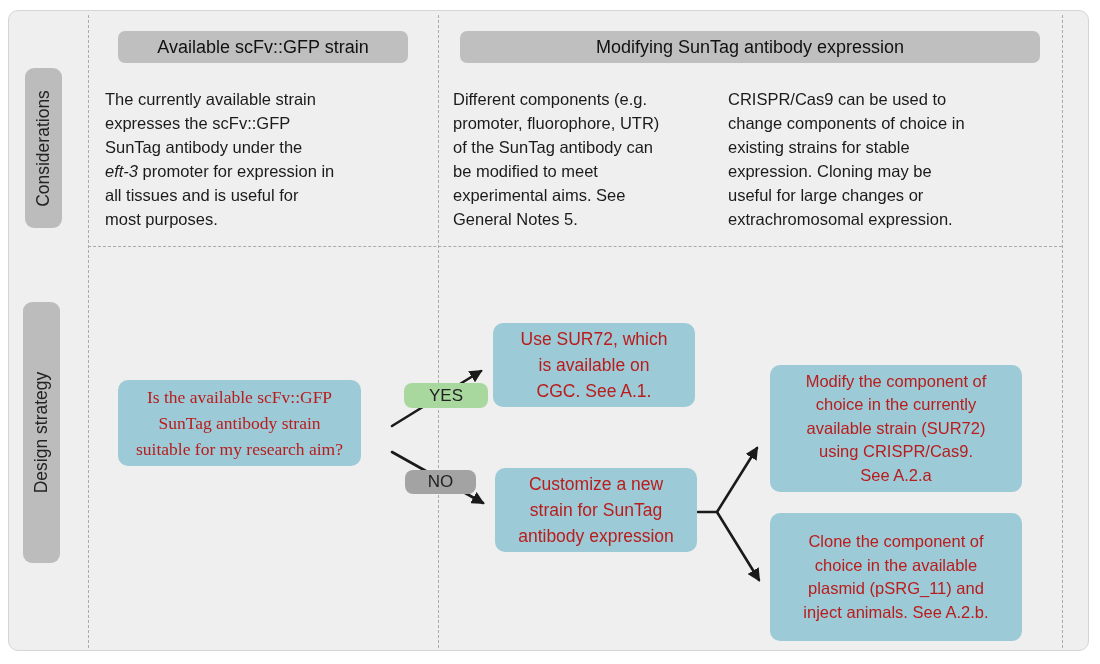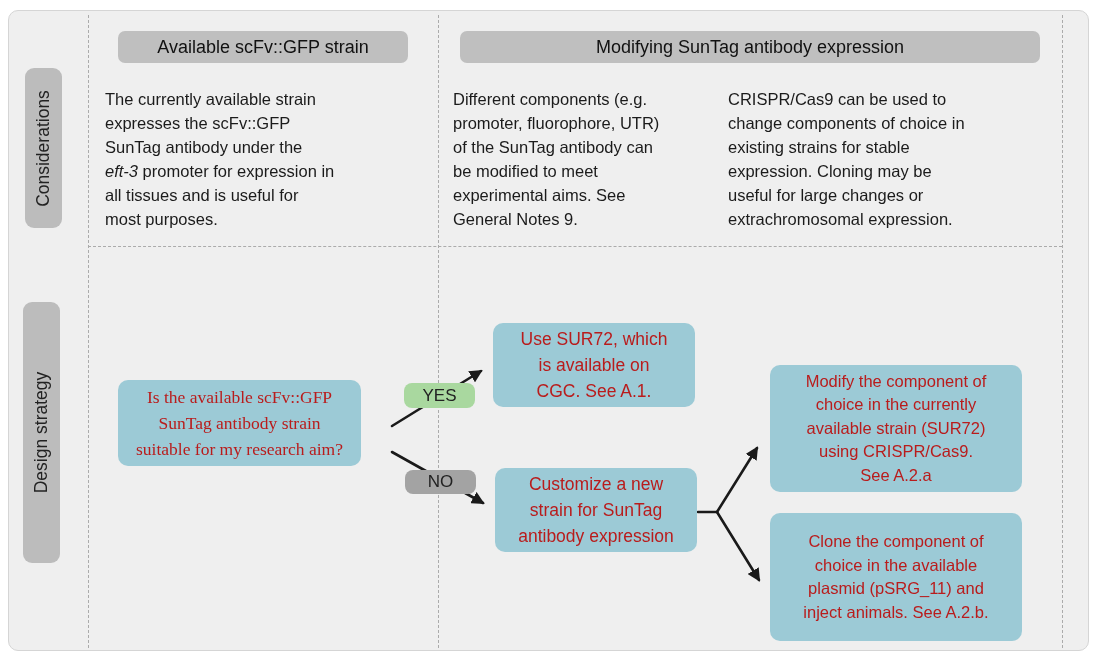--- a/index.html
+++ b/index.html
@@ -111,21 +111,21 @@
 SunTag antibody under the
 </span><em>eft-3</em><span> promoter for expression in
 all tissues and is useful for
 most purposes.</span></div>
 
   <div class="para" style="left:453px; width:264px;">Different components (e.g.
 promoter, fluorophore, UTR)
 of the SunTag antibody can
 be modified to meet
 experimental aims. See
-General Notes 9.</div>
+General Notes 5.</div>
 
   <div class="para" style="left:728px; width:324px;">CRISPR/Cas9 can be used to
 change components of choice in
 existing strains for stable
 expression. Cloning may be
 useful for large changes or
 extrachromosomal expression.</div>
 
   <svg class="arrows" width="1100" height="664" viewBox="0 0 1100 664">
     <defs>
@@ -168,16 +168,16 @@
 See A.2.a</span>
   </div>
 
   <div class="tealbox boxsm" style="left:770px; top:513px; width:252px; height:128px;">
     <span>Clone the component of
 choice in the available
 plasmid (pSRG_11) and
 inject animals. See A.2.b.</span>
   </div>
 
-  <div class="badge" style="left:404px; top:383px; width:71px; height:25px; background:#a9d89f;">YES</div>
+  <div class="badge" style="left:404px; top:383px; width:84px; height:25px; background:#a9d89f;">YES</div>
   <div class="badge" style="left:405px; top:470px; width:71px; height:24px; background:#a3a3a3;">NO</div>
 
 </div>
 
 </body></html>

